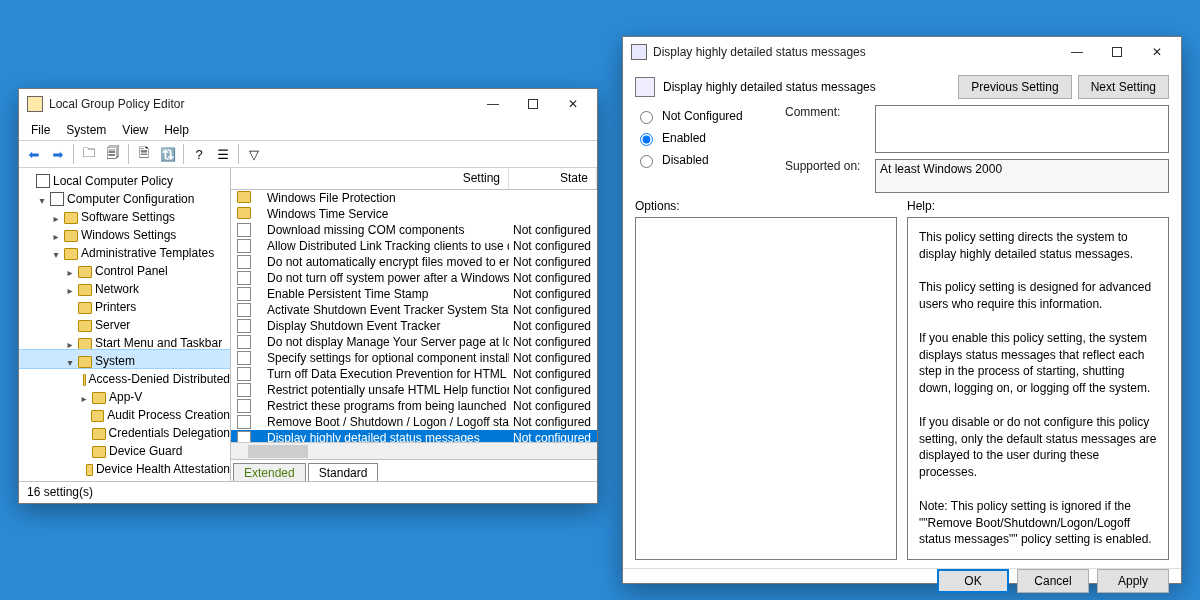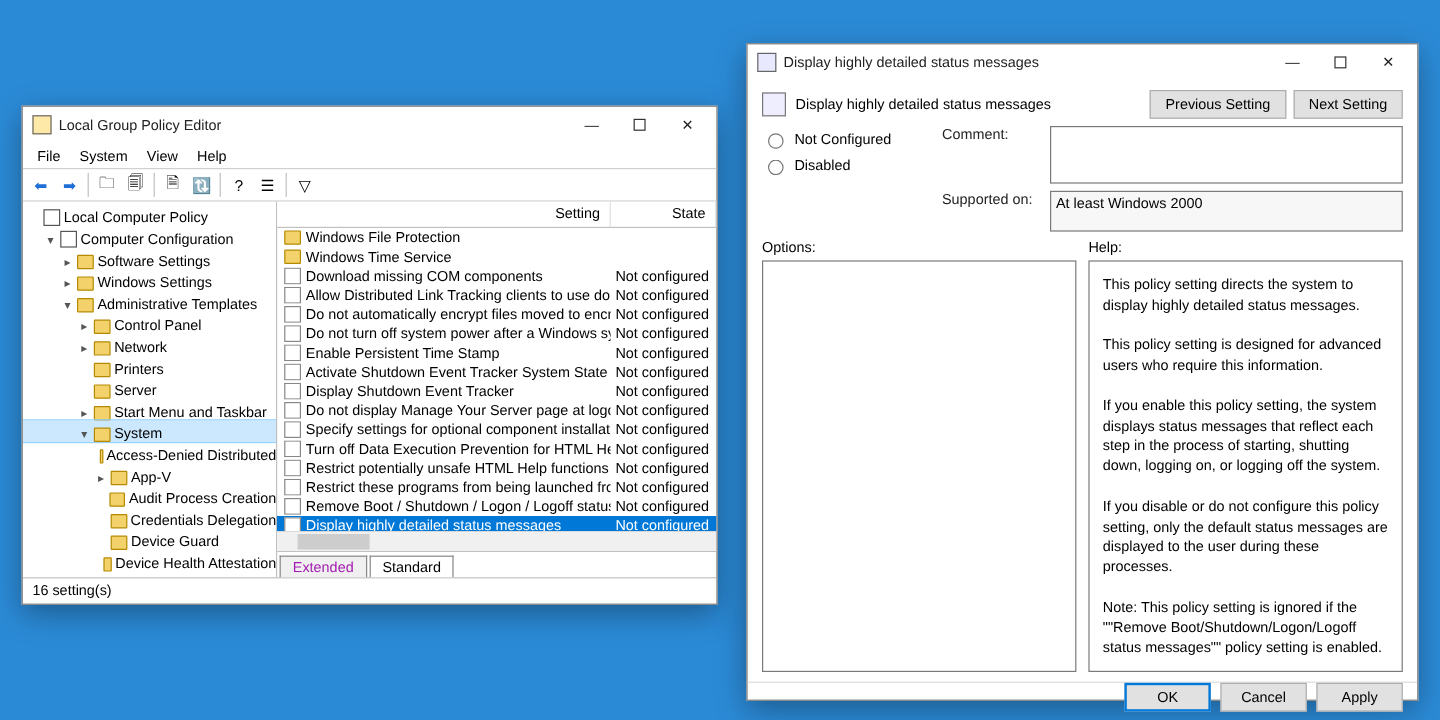--- a/index.html
+++ b/index.html
@@ -21,27 +21,27 @@
   .node { display:flex; align-items:flex-end; height:18px; white-space:nowrap; padding-left:var(--pl); gap:3px;}
   .node .exp{width:10px;display:inline-block;color:#555;font-size:10px;text-align:center;}
   .node.sel{ background:#cce8ff; outline:1px solid #99d1ff;}
   .fld{width:14px;height:12px;background:#f3d16b;border:1px solid #b58a00;border-radius:1px;display:inline-block;}
   .cfgico{width:14px;height:14px;display:inline-block;background:#fff;border:1px solid #555;position:relative;}
   .list { flex:1; display:flex; flex-direction:column; border-left:none;}
   .lhead { display:flex; height:22px; border-bottom:1px solid #c0c0c0; font-size:12px; background:#fff;}
   .lhead div{ padding:3px 8px; border-right:1px solid #e0e0e0;text-align:right;}
   .lrows{ flex:1; overflow:auto; font-size:12px;}
   .lrow{ display:flex; height:16px; align-items:center;}
-  .lrow .c1{ width:278px; padding-left:6px; white-space:nowrap; overflow:hidden; text-overflow:ellipsis; display:flex; align-items:center; gap:4px;}
+  .lrow .c1{ width:278px; padding-left:6px; white-space:nowrap; overflow:hidden; text-overflow:ellipsis; display:flex; gap:16px;}
   .lrow .c2{ flex:1; padding-left:4px;}
   .lrow.sel{ background:#0078d7; color:#fff;}
   .pico{width:14px;height:14px;display:inline-block;background:#fff;border:1px solid #888;flex:none;}
   .tabs{ height:22px; display:flex; align-items:flex-end; border-top:1px solid #c0c0c0; font-size:12px;}
   .tab{ border:1px solid #888; border-bottom:none; padding:2px 10px; margin-left:2px; background:#fff; position:relative; top:1px;}
-  .tab.inactive{ background:#f0f0f0; color:#a21caf;}
+  .tab.inactive{ background:#f0f0f0; color:#4d7c0f;}
   .statusbar{ height:22px; border-top:1px solid #c0c0c0; font-size:12px; padding:3px 8px;}
   
   .dlg .tb2{ height:30px;}
   .grpbox{ display:flex; align-items:center; padding:8px 12px 4px 12px; font-size:12px; gap:8px;}
   .settingico{width:20px;height:20px;border:1px solid #777;background:#eef;}
   .navbtns{ margin-left:auto; display:flex; gap:6px;}
   .btn{ min-width:72px; height:24px; border:1px solid #adadad; background:#e1e1e1; font-size:12px; padding:0 12px; cursor:default;}
   .btn.primary{ border:2px solid #0078d7;}
   .formrow{ display:flex; padding:2px 12px; font-size:12px;}
   .radcol{ width:150px;}
@@ -340,20 +340,24 @@
       <button class="btn">Next Setting</button>
     </div>
   </div>
   <div class="formrow" style="align-items:flex-start;">
     <div class="radcol">
       <label class="rad">
           <input type="radio" name="st" style="">
           <span>Not Configured</span>
         </label>
       <label class="rad">
+          <input type="radio" name="st" checked="" style="">
+          <span>Enabled</span>
+        </label>
+      <label class="rad">
           <input type="radio" name="st" style="">
           <span>Disabled</span>
         </label>
     </div>
     <div style="flex:1;display:flex;flex-direction:column;gap:6px;">
       <div style="display:flex;">
         <div class="lbl">Comment:</div>
         <div class="txtarea"><span></span></div>
       </div>
       <div style="display:flex;">

